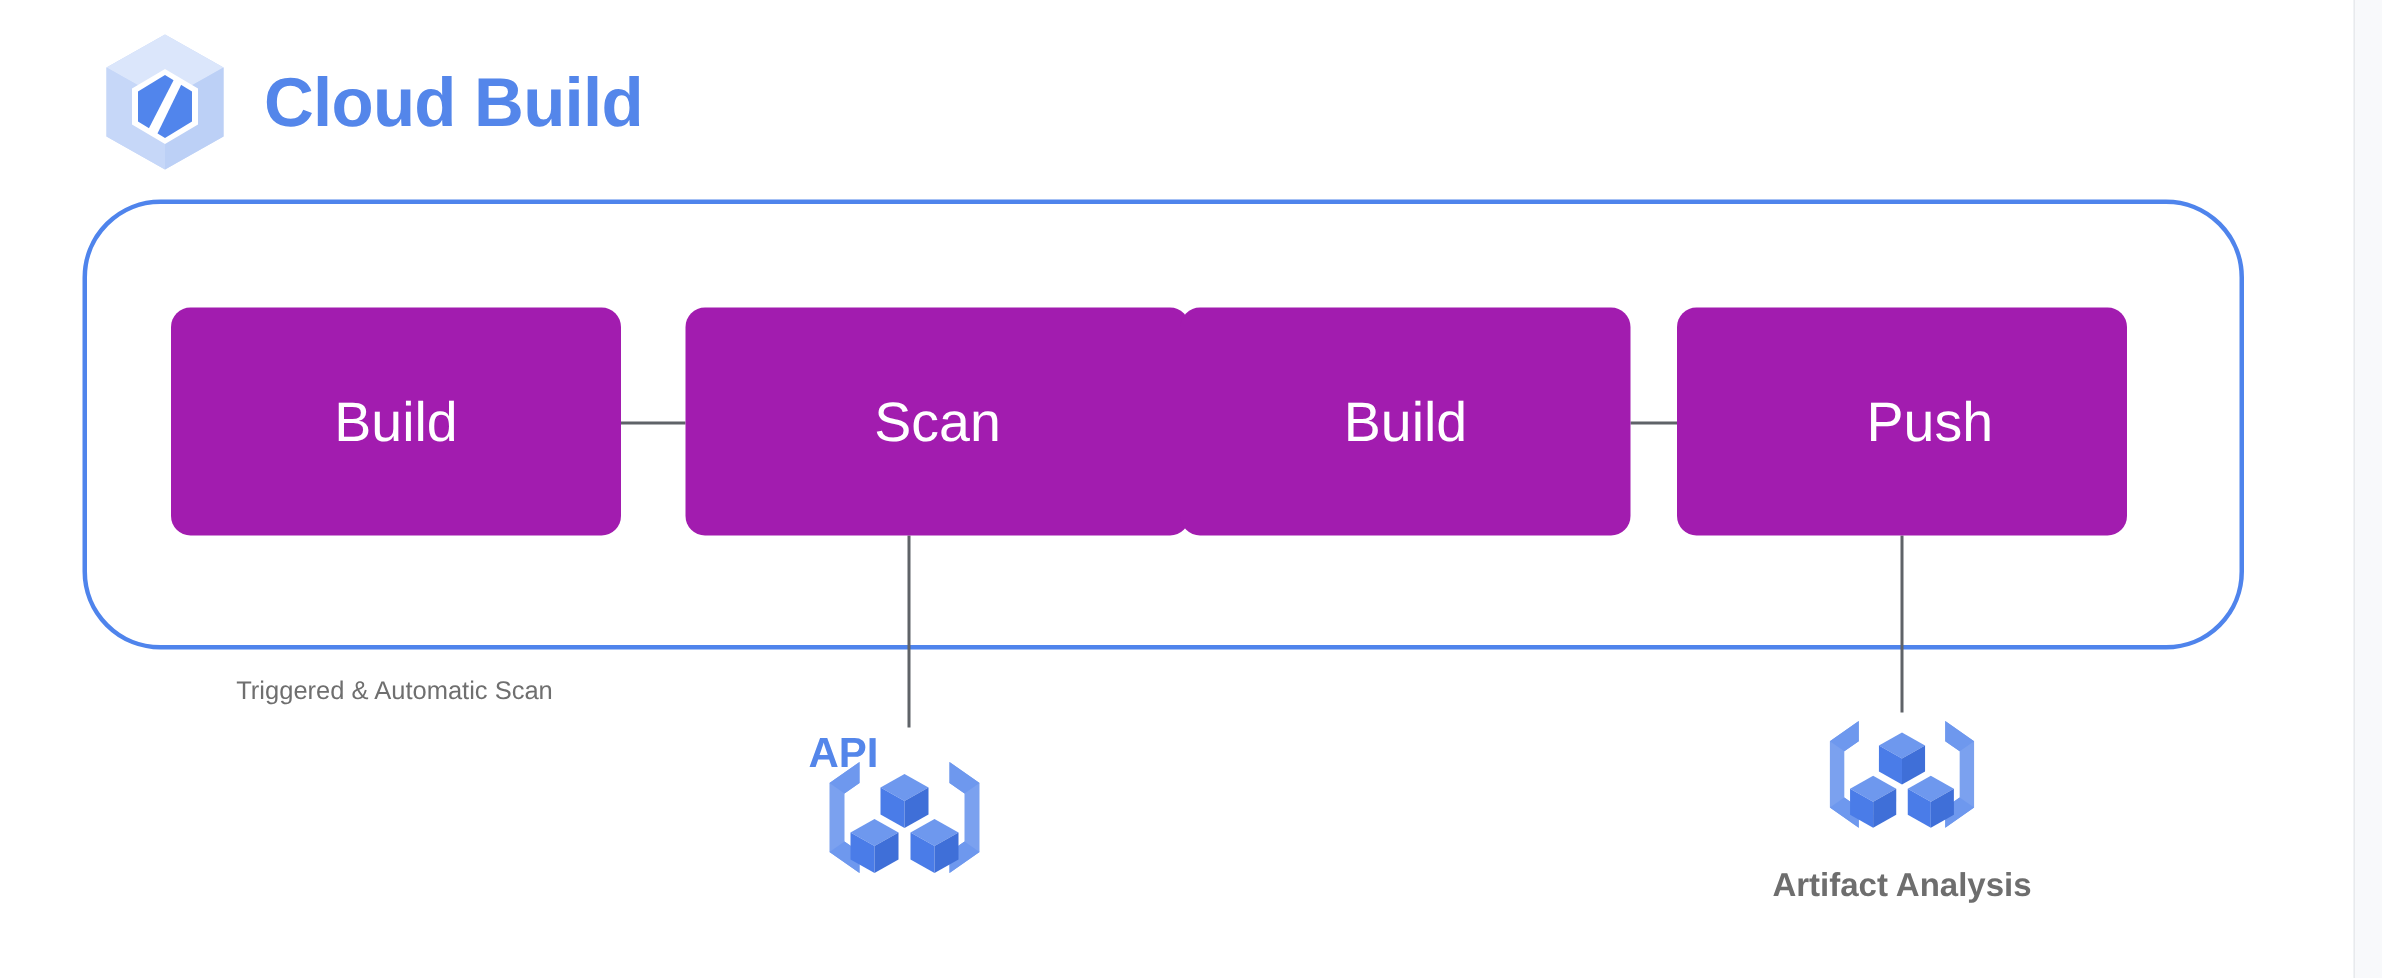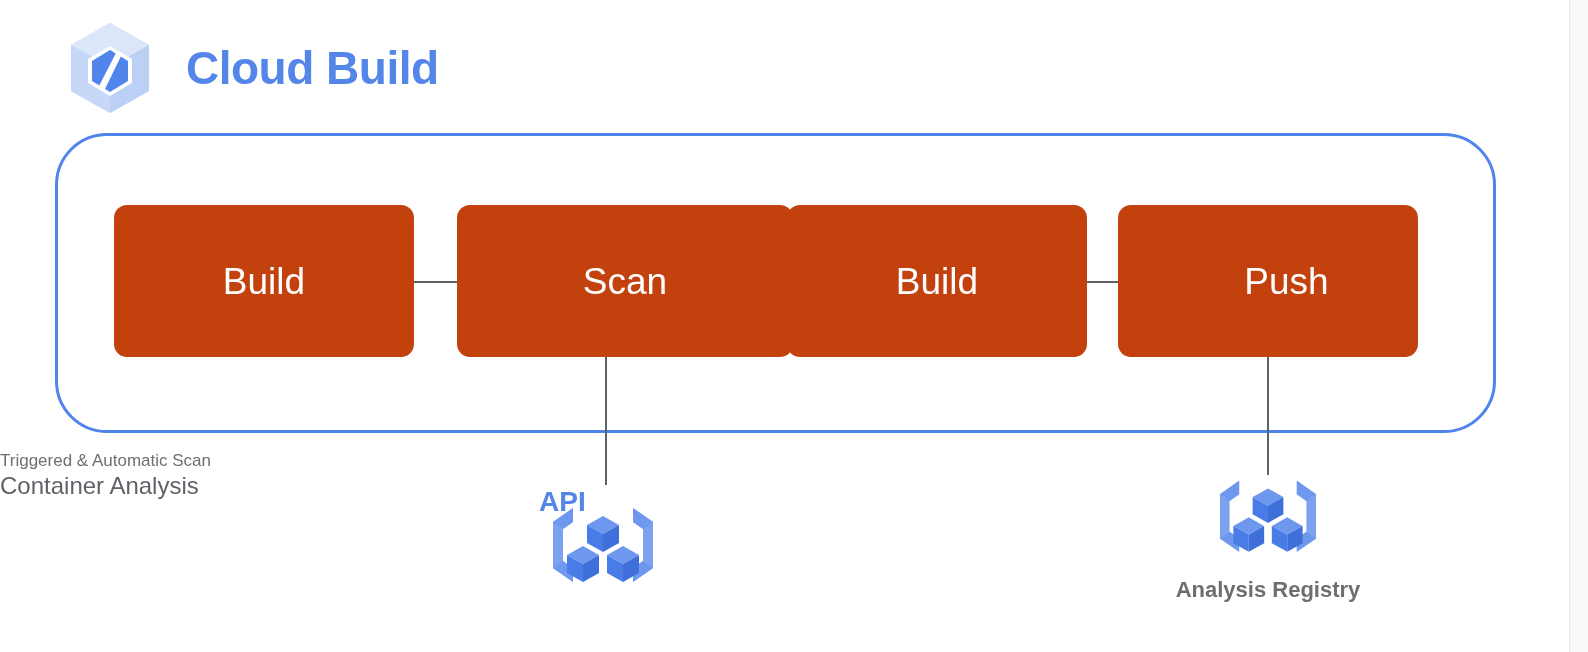--- a/index.html
+++ b/index.html
@@ -31,21 +31,21 @@
     box-sizing: border-box;
   }
 
   
   .header {
     position: absolute;
     left: 66px;
     top: 20px;
     display: flex;
     align-items: center;
-    gap: 32px;
+    gap: 22px;
   }
   .cloudbuild-logo {
     width: 88px;
     height: 96px;
     display: block;
   }
   .brand-title {
     font-size: 46px;
     font-weight: bold;
     color: #5486ea;
@@ -64,21 +64,21 @@
     border: 3px solid #4f84ec;
     border-radius: 52px;
     box-sizing: border-box;
     background: transparent;
   }
 
   .stage {
     position: absolute;
     top: 205px;
     height: 152px;
-    background: #c2410c;
+    background: #a21caf;
     border-radius: 13px;
     display: flex;
     align-items: center;
     justify-content: center;
     box-sizing: border-box;
   }
   .stage-label {
     color: #ffffff;
     font-size: 37px;
     font-weight: normal;
@@ -110,21 +110,21 @@
   }
   .vc-scan { left: 605px;  top: 357px; height: 128px; }
   .vc-push { left: 1267px; top: 357px; height: 118px; }
 
   
   .ca-text-block {
     position: absolute;
     left: 0px;
     top: 450px;
     width: 526px;
-    text-align: left;
+    text-align: center;
   }
   .ca-line-1 {
     font-size: 17px;
     color: #6f6f6f;
     line-height: 1.25;
     white-space: nowrap;
   }
   .ca-line-2 {
     font-size: 24px;
     color: #5f6368;
@@ -209,21 +209,20 @@
   </div>
   <div class="stage stage-2">
     <span class="stage-label">Build</span>
   </div>
   <div class="stage stage-3">
     <span class="stage-label">Push</span>
   </div>
 
   <div class="ca-text-block">
     <div class="ca-line-1">Triggered &amp; Automatic Scan</div>
-    <div class="ca-line-2">Container Analysis</div>
   </div>
   <div class="api-label">API</div>
 
   <span class="ca-icon">
     <svg viewBox="0 0 104 90" xmlns="http://www.w3.org/2000/svg">
 
       <polygon points="22,8 2,22 2,68 22,82 22,68 12,61 12,29 22,22" fill="#7ba1ef"></polygon>
       <polygon points="22,8 2,22 12,29 22,22" fill="#6e98ee"></polygon>
       <polygon points="2,68 22,82 22,68 12,61" fill="#6e98ee"></polygon>
 
@@ -257,15 +256,15 @@
       <polygon points="36,25 52,34 52,52 36,43" fill="#4a7ce8"></polygon>
       <polygon points="68,25 68,43 52,52 52,34" fill="#3f6fd8"></polygon>
       <polygon points="32,46 48,55 32,64 16,55" fill="#6e98ee"></polygon>
       <polygon points="16,55 32,64 32,82 16,73" fill="#4a7ce8"></polygon>
       <polygon points="48,55 48,73 32,82 32,64" fill="#3f6fd8"></polygon>
       <polygon points="72,46 88,55 72,64 56,55" fill="#6e98ee"></polygon>
       <polygon points="56,55 72,64 72,82 56,73" fill="#4a7ce8"></polygon>
       <polygon points="88,55 88,73 72,82 72,64" fill="#3f6fd8"></polygon>
     </svg>
   </span>
-  <div class="ar-label">Analysis Registry</div>
+  <div class="ar-label">Artifact Analysis</div>
 
 </div>
 
 </body></html>

